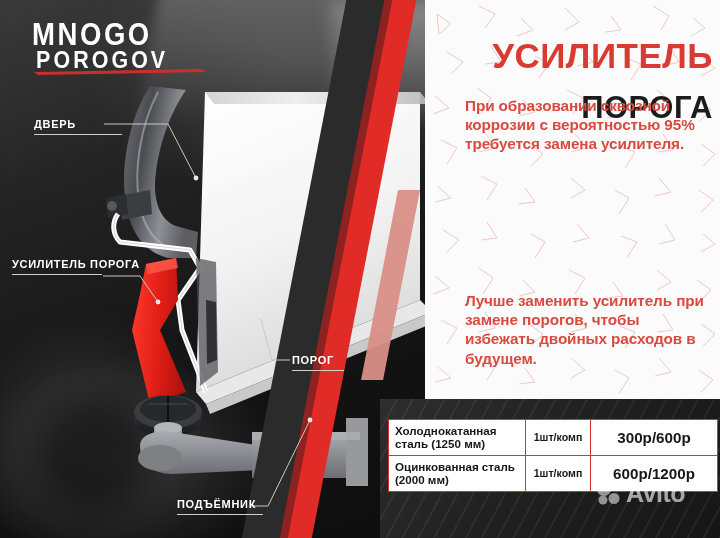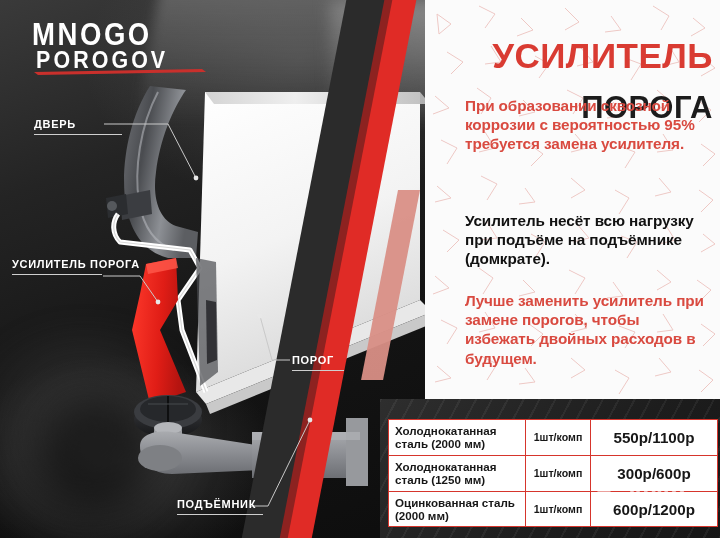--- a/index.html
+++ b/index.html
@@ -327,32 +327,26 @@
       </g>
     </svg>
   </div>
 
   <div id="headline">
     <div class="h-line1">УСИЛИТЕЛЬ</div>
     <div class="h-line2">ПОРОГА</div>
   </div>
 
   <div class="para" id="para1">При образовании сквозной коррозии с вероятностью 95% требуется замена усилителя.</div>
-  <div class="para" id="para2">Усилитель несёт всю нагрузку при подъёме на подъёмнике (домкрате).</div>
   <div class="para" id="para3">Лучше заменить усилитель при замене порогов, чтобы избежать двойных расходов в будущем.</div>
 
   <div id="bottom-strip"></div>
 
   <table id="price-table">
     <tbody>
-      <tr>
-        <td class="c-name">Холоднокатанная сталь (2000 мм)</td>
-        <td class="c-qty">1шт/комп</td>
-        <td class="c-price">550р/1100р</td>
-      </tr>
       <tr>
         <td class="c-name">Холоднокатанная сталь (1250 мм)</td>
         <td class="c-qty">1шт/комп</td>
         <td class="c-price">300р/600р</td>
       </tr>
       <tr>
         <td class="c-name">Оцинкованная сталь (2000 мм)</td>
         <td class="c-qty">1шт/комп</td>
         <td class="c-price">600р/1200р</td>
       </tr>

